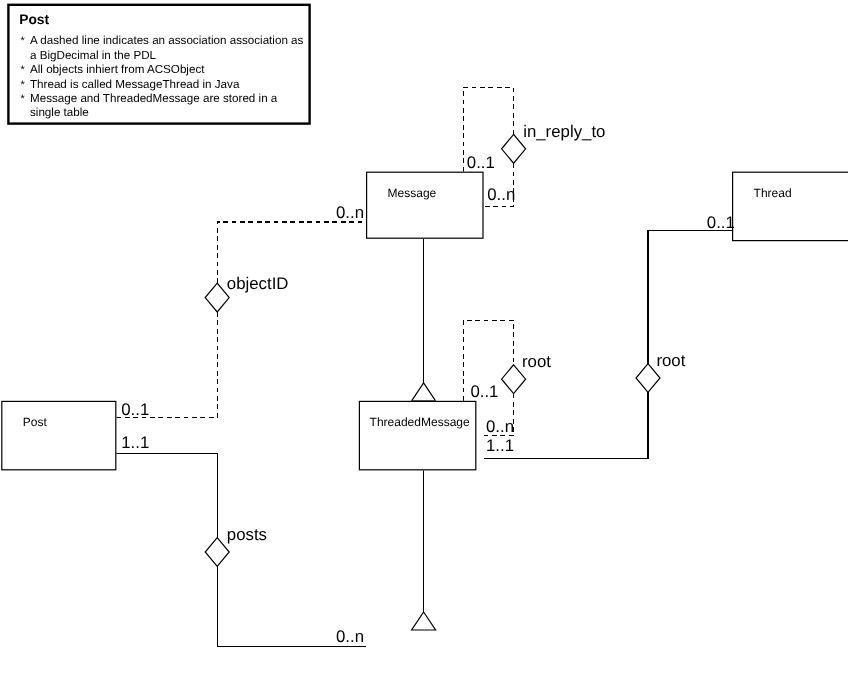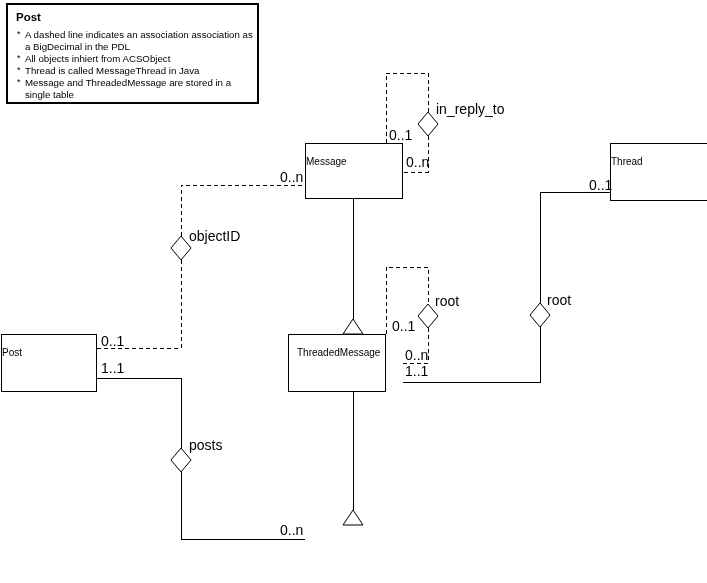--- a/index.html
+++ b/index.html
@@ -13,26 +13,26 @@
     overflow: hidden;
   }
   .wires { position: absolute; left: 0; top: 0; }
 
   .entity {
     position: absolute;
     background: #ffffff;
     border: 1px solid #000000;
     box-sizing: border-box;
     font-size: 10px;
-    padding: 12px 0 0 0;
+    padding: 12px 0 0 17px;
   }
   .entity-message          { left: 305px; top: 143px; width: 98px; height: 56px; }
   .entity-thread           { left: 610px; top: 143px; width: 103px; height: 58px; }
   .entity-forum            { left: 1px;   top: 334px; width: 96px; height: 58px; }
-  .entity-threaded-message { left: 288px; top: 334px; width: 98px; height: 58px; padding-left: 8px; }
+  .entity-threaded-message { left: 299px; top: 334px; width: 98px; height: 58px; padding-left: 8px; }
   .entity-post             { left: 305px; top: 525px; width: 97px; height: 54px; padding-top: 9px; }
 
   .lbl { position: absolute; font-size: 14px; line-height: 12px; white-space: nowrap; }
 
   .lbl-irt-name   { left: 436px; top: 103px; }
   .lbl-irt-src    { left: 389px; top: 129px; }
   .lbl-irt-tgt    { left: 406px; top: 156px; }
 
   .lbl-oid-name   { left: 189px; top: 230px; }
   .lbl-oid-msg    { left: 280px; top: 171px; }

